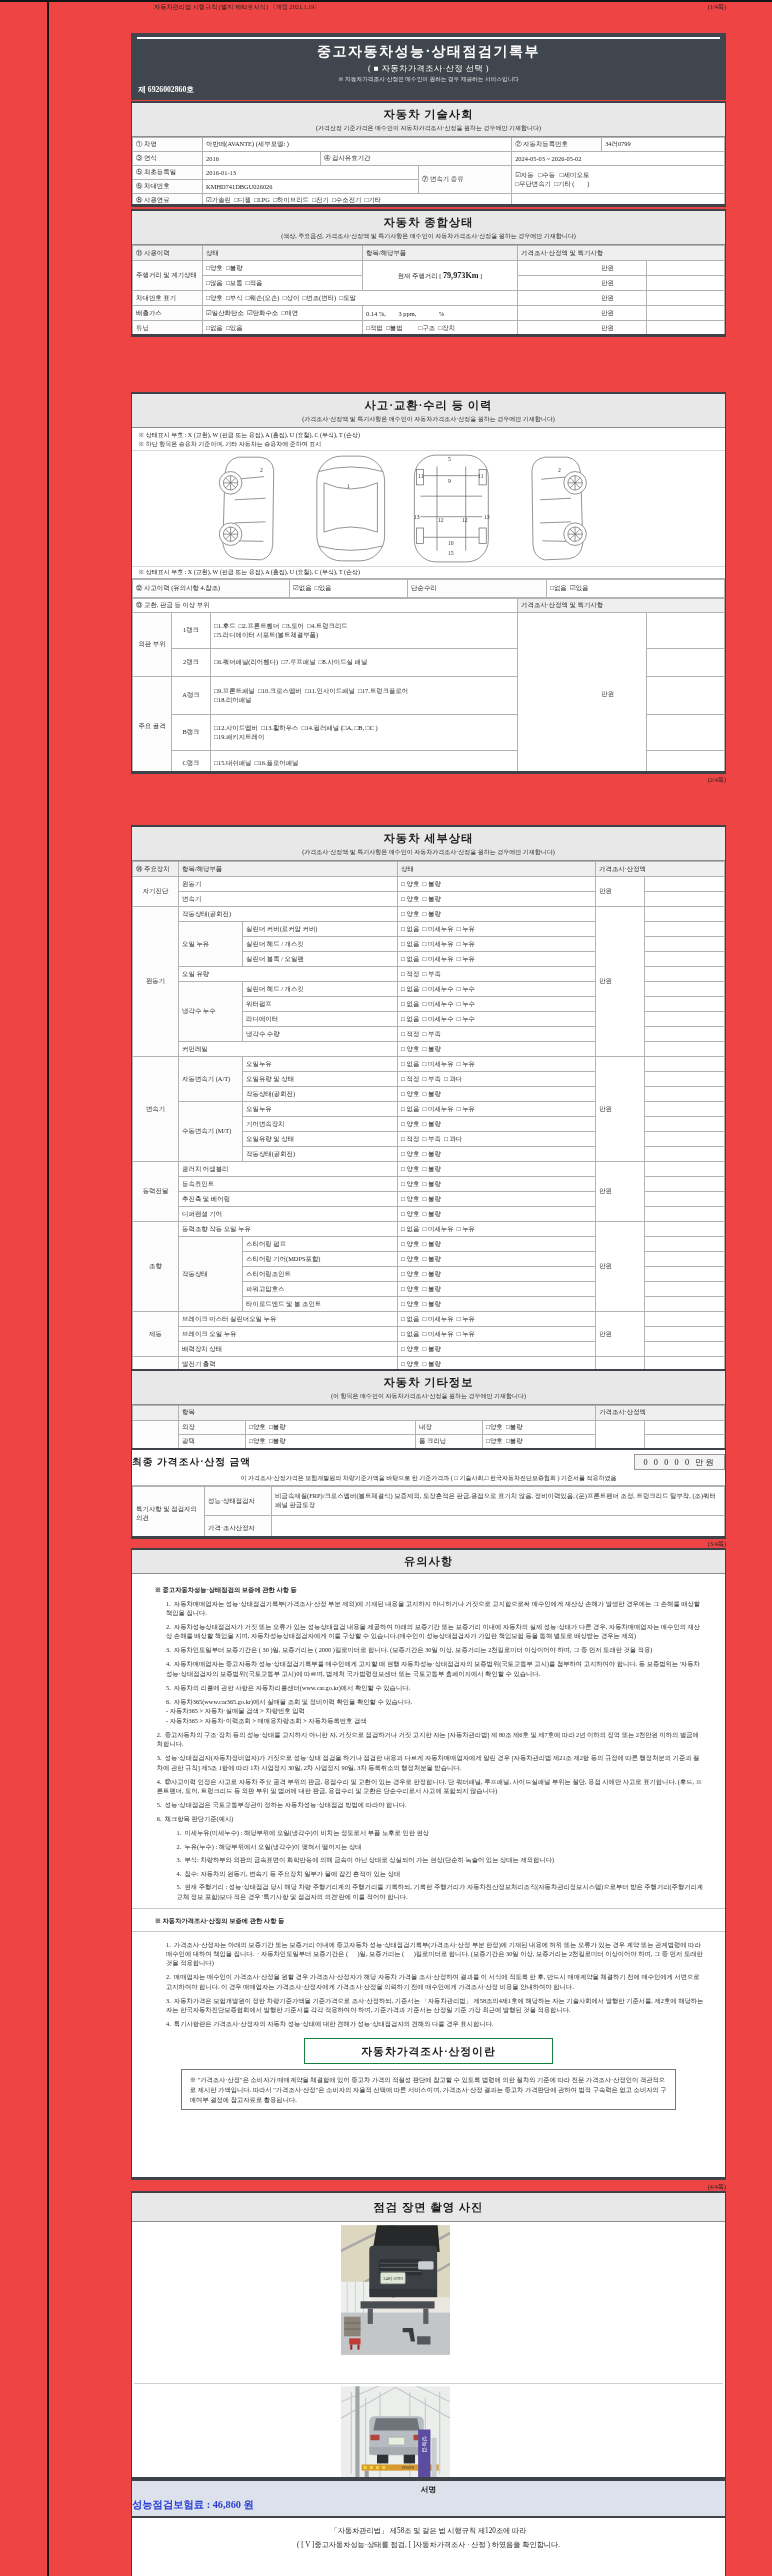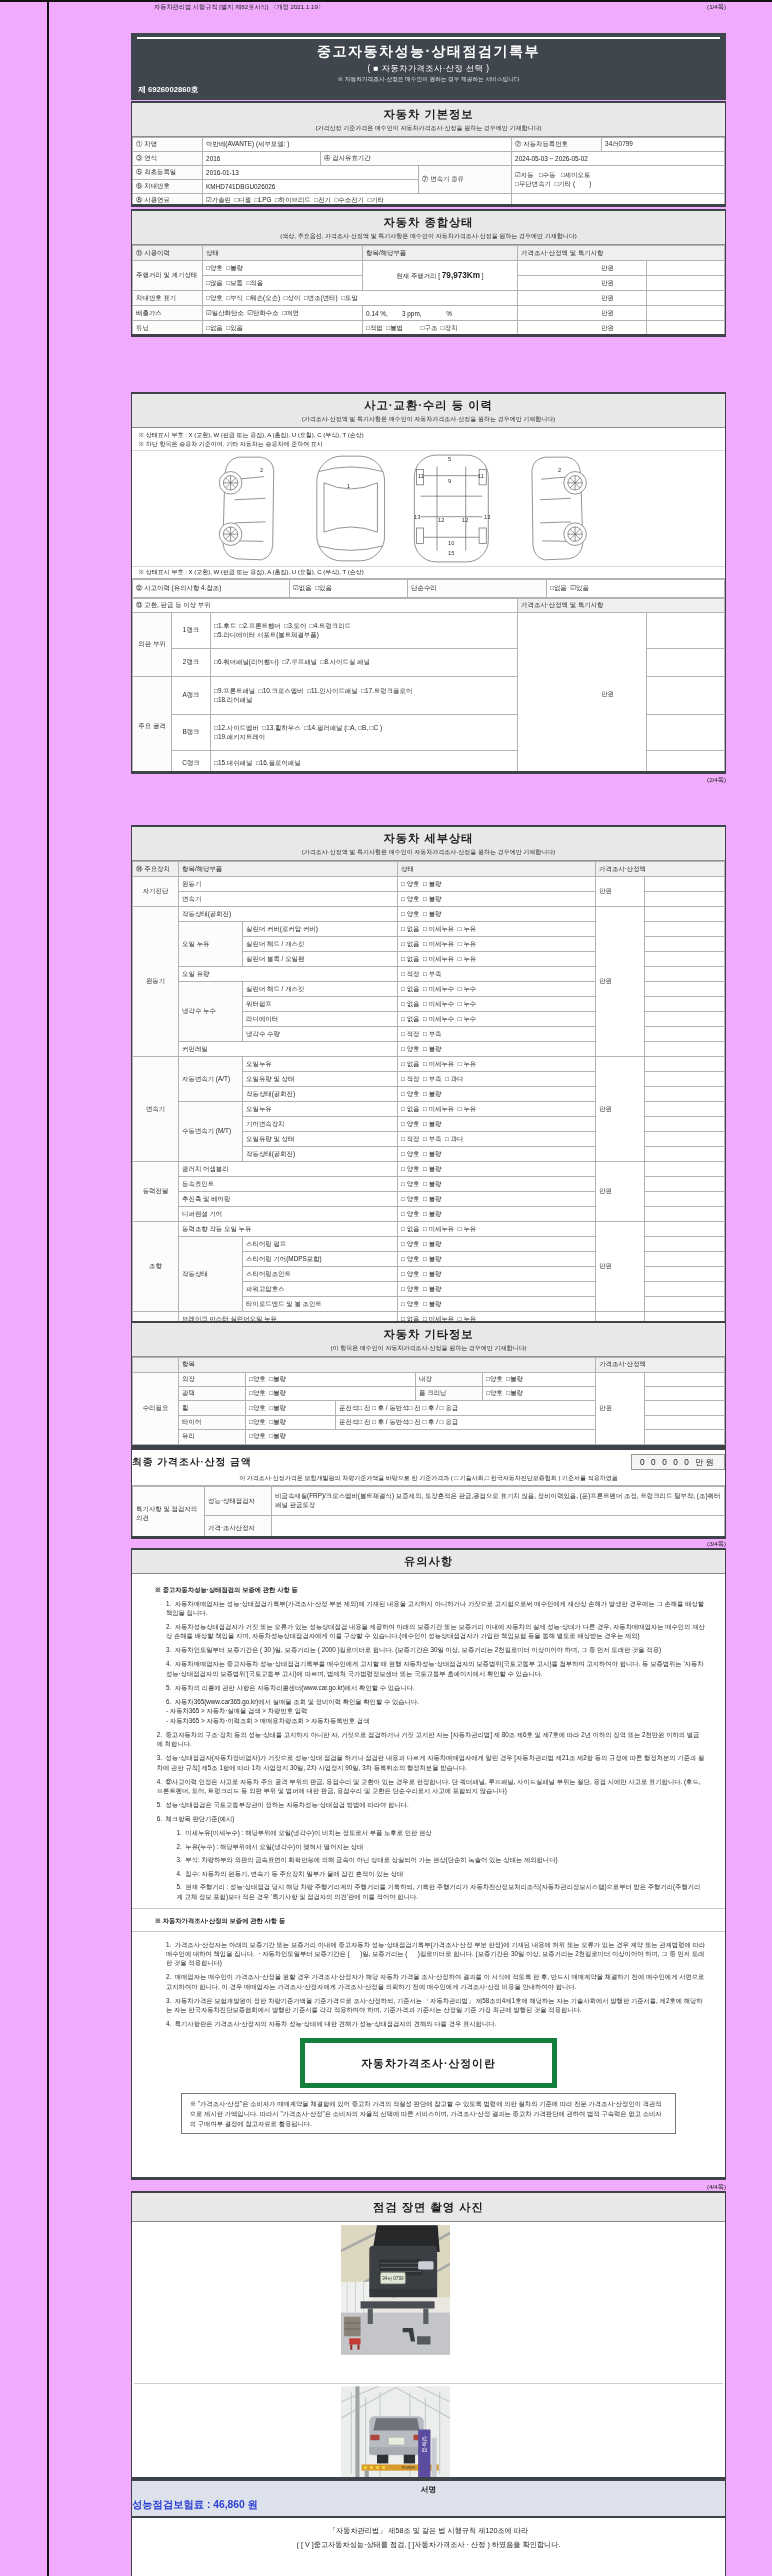--- a/index.html
+++ b/index.html
@@ -1,17 +1,17 @@
 <!DOCTYPE html>
 <html style="font-size:8.2px"><head>
 <meta charset="utf-8">
 <style>
   html,body{margin:0;padding:0;background:#fff;}
-  .page{position:relative;width:773px;height:2576px;background:#f0abfc;overflow:hidden;
-        font-family:Liberation Sans, sans-serif;color:#1c1c1c;}
+  .page{position:relative;width:773px;height:2576px;background:#ef4444;overflow:hidden;
+        font-family:Liberation Serif, serif;color:#1c1c1c;}
   .topline{position:absolute;left:0;top:0;width:773px;height:1.5px;background:#141414;}
   .leftline{position:absolute;left:47px;top:0;width:1.5px;height:2576px;background:#141414;}
   .hdrule{position:absolute;left:154px;top:3.1px;font-size:6.2px;color:#222;}
   .pgmark{position:absolute;left:131px;width:595px;text-align:right;font-size:6.2px;color:#222;}
   .dark{position:absolute;left:131px;width:595px;background:#40464d;color:#fff;box-sizing:border-box;}
   .stripe{height:2.1px;background:#fff;margin:3.6px 6.2px 0 6.2px;}
   .t1{text-align:center;font-size:14px;font-weight:bold;letter-spacing:1.5px;margin-top:4.1px;}
   .t2{text-align:center;font-size:8.2px;margin-top:2.6px;letter-spacing:0.5px;}
   .t3{text-align:center;font-size:5.7px;margin-top:2.1px;color:#e8e8e8;}
   .docno{font-size:7.7px;font-weight:bold;line-height:16.5px;padding-left:7.2px;}
@@ -41,22 +41,22 @@
   .finalband{display:flex;justify-content:space-between;align-items:center;gap:11.3px;height:24px;border-bottom:0;}
   .finalband .fl{font-size:9.8px;font-weight:bold;letter-spacing:1px;}
   .finalband .fa{border:0.5px solid #999;background:#f4f4f4;padding:1.5px 8.2px;font-size:8.2px;letter-spacing:2.1px;}
   .finalnote{text-align:center;font-size:6px;color:#222;padding-bottom:2.1px;border-bottom:0.5px solid #b3b3b3;}
   .noticebody{padding:7.2px 19.6px 5.2px 19.6px;font-size:6.3px;line-height:1.5;color:#1d1d1d;}
   .nhead{font-weight:bold;margin:4.1px 0 4.1px 3.1px;}
   .nitem{margin:0 0 4.6px 14.4px;}
   .nitem2{margin:0 0 4.6px 5.2px;}
   .nsub{margin:0 0 4.1px 25px;}
   .ndiv{border-top:0.5px solid #c7c7c7;margin:6.2px -19.6px 7.2px -19.6px;}
-  .nboxtitle{width:247px;margin:9.3px auto 5.2px auto;border:5px solid #15803d;text-align:center;
-             font-size:10.8px;font-weight:bold;padding:12px 0;letter-spacing:1px;}
+  .nboxtitle{width:247px;margin:9.3px auto 5.2px auto;border:1px solid #15803d;text-align:center;
+             font-size:10.8px;font-weight:bold;padding:4px 0;letter-spacing:1px;}
   .nboxtext{border:0.5px solid #777;margin:2.1px 29px 0 29px;padding:4.6px 8.2px;font-size:6.3px;line-height:1.55;}
   .photoarea{position:relative;height:258px;}
   .ph{position:absolute;left:209px;width:109px;overflow:hidden;}
   .phdiv{position:absolute;left:2.1px;right:2.1px;top:161px;height:0.5px;background:#cfcfcf;}
   .signband{position:absolute;left:131px;width:595px;background:#dde1eb;box-sizing:border-box;
             border:1px solid #3e434a;border-top-width:2.6px;}
   .signband .st{text-align:center;font-size:7.7px;font-weight:bold;padding-top:4.1px;}
   .signband .fee{text-align:left;padding:3.1px 10.3px 4.1px 0;font-size:10.3px;font-weight:bold;color:#2a3fd4;}
   .footerbox{position:absolute;left:131px;width:595px;background:#fff;box-sizing:border-box;
              border:1px solid #3e434a;border-bottom-width:3.1px;text-align:center;}
@@ -77,21 +77,21 @@
   <div class="dark" style="top:33px;height:49px;">
     <div class="stripe"></div>
     <div class="t1">중고자동차성능·상태점검기록부</div>
     <div class="t2">( ■ 자동차가격조사·산정 선택 )</div>
     <div class="t3">※ 자동차가격조사·산정은 매수인이 원하는 경우 제공하는 서비스입니다</div>
   </div>
   <div class="dark docno" style="top:82px;height:17.5px;">제 6926002860호</div>
 
   <div class="box" style="top:101px;height:106px;">
     <div class="sechd">
-      <div class="t">자동차 기본정보</div>
+      <div class="t">자동차 기술사회</div>
       <div class="s">(가격산정 기준가격은 매수인이 자동차가격조사·산정을 원하는 경우에만 기재합니다)</div>
     </div>
     <table class="btab">
       <colgroup>
           <col style="width:70px">
           <col style="width:118px">
           <col style="width:98px">
           <col style="width:93px">
           <col style="width:90px">
           <col>
@@ -595,21 +595,21 @@
             <td colspan="2">충전구 절연 상태</td>
             <td class="pw">□ 양호  □ 불량</td>
             <td rowspan="3" class="pr">만원</td>
             <td></td>
           </tr>
 
     </tbody>
       </table>
   </div>
 
-  <div class="box" style="top:1321px;height:127px;">
+  <div class="box" style="top:1369px;height:127px;">
     <div class="sechd">
       <div class="t">자동차 기타정보</div>
       <div class="s">(이 항목은 매수인이 자동차가격조사·산정을 원하는 경우에만 기재합니다)</div>
     </div>
     <table class="ttab">
       <colgroup>
           <col style="width:46px">
           <col style="width:67px">
           <col style="width:90px">
           <col style="width:80px">

